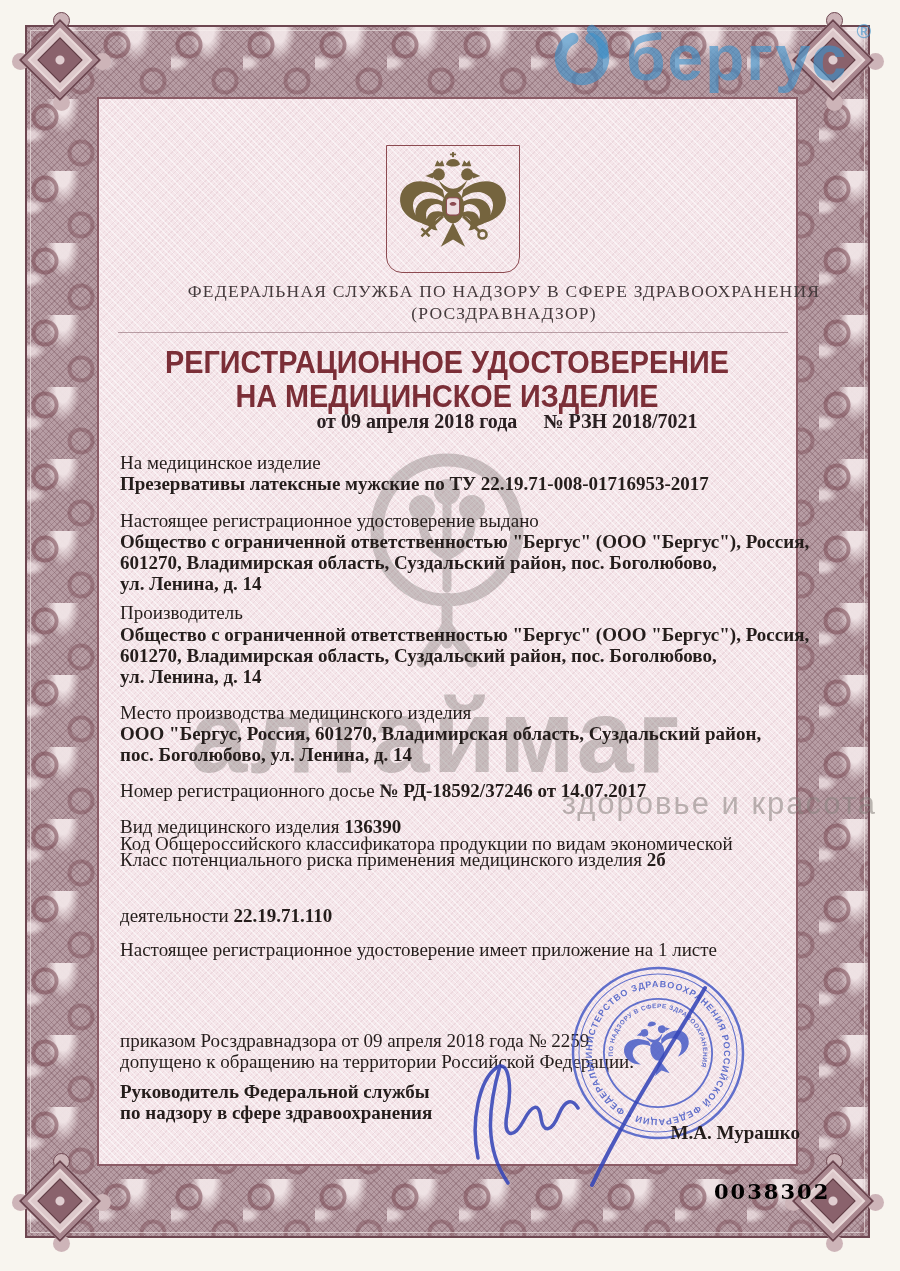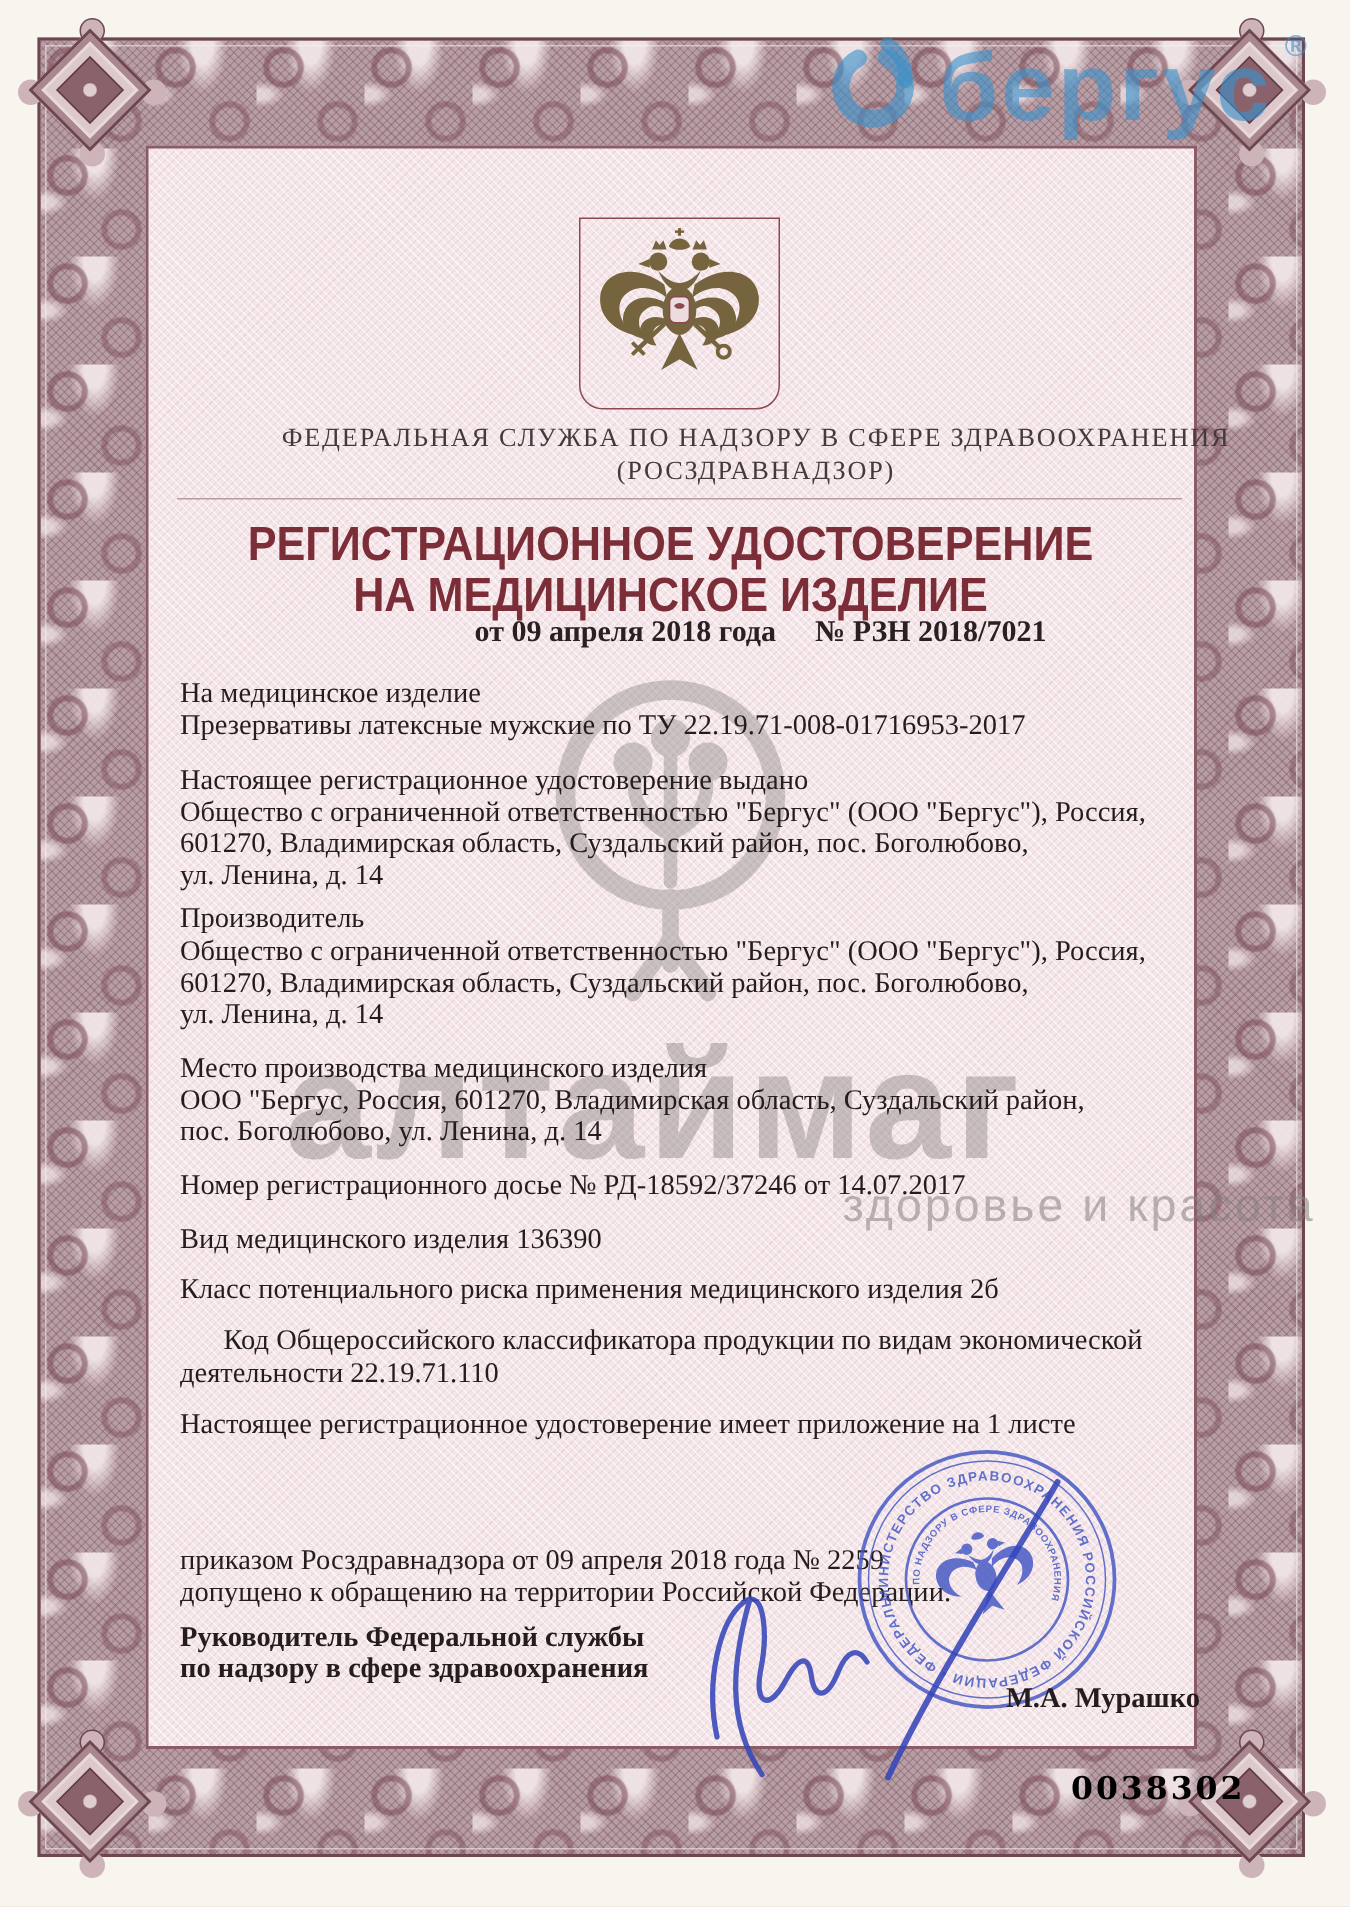--- a/index.html
+++ b/index.html
@@ -45,21 +45,21 @@
   .hdr1{top:281px;} .hdr2{top:303px;}
   .divider{position:absolute;left:118px;top:332px;width:670px;height:1px;background:rgba(122,82,92,.5);z-index:4;}
   .ttl{position:absolute;left:447px;transform:translateX(-50%) scaleX(.9);white-space:nowrap;
     font-family:"Liberation Sans",sans-serif;font-weight:700;font-size:32px;color:#7b2e37;z-index:4;}
   .ttl1{top:344px;} .ttl2{top:378px;}
   .dateline{position:absolute;left:97px;top:410px;width:820px;display:flex;justify-content:center;gap:26px;
     font-weight:700;font-size:20px;color:#2a2022;z-index:4;white-space:nowrap;}
   
   .bline{position:absolute;left:120px;width:690px;font-size:19px;line-height:21px;color:#241d1b;
     white-space:nowrap;z-index:4;}
-  .bline .b{font-weight:400;}
+  .bline .b{font-weight:700;}
   .sig-role{position:absolute;left:120px;font-weight:700;font-size:19px;color:#241d1b;z-index:4;white-space:nowrap;}
   .sig-role1{top:1081px;} .sig-role2{top:1102px;}
   .sig-name{position:absolute;left:640px;top:1094px;width:160px;text-align:right;font-weight:700;
     font-size:19px;color:#241d1b;z-index:7;white-space:nowrap;margin-top:28px;}
   
   .wm-tree{position:absolute;left:352px;top:438px;width:190px;height:235px;z-index:3;}
   .wm-brand{position:absolute;left:190px;top:678px;font-family:"Liberation Sans",sans-serif;font-weight:700;
     font-size:103px;letter-spacing:3px;color:rgba(128,120,117,.4);z-index:3;white-space:nowrap;}
   .wm-tagline{position:absolute;left:97px;top:786px;width:780px;text-align:right;
     font-family:"Liberation Sans",sans-serif;font-size:31px;letter-spacing:2px;
@@ -164,21 +164,21 @@
       <div class="bline" style="top: 602px; font-family: Liberation Serif, serif;"><span>Производитель</span></div>
       <div class="bline" style="top: 624px;"><span class="b">Общество с ограниченной ответственностью "Бергус" (ООО "Бергус"), Россия,</span></div>
       <div class="bline" style="top: 645px;"><span class="b">601270, Владимирская область, Суздальский район, пос. Боголюбово,</span></div>
       <div class="bline" style="top: 666px;"><span class="b">ул. Ленина, д. 14</span></div>
       <div class="bline" style="top: 702px;"><span>Место производства медицинского изделия</span></div>
       <div class="bline" style="top: 723px;"><span class="b">ООО "Бергус, Россия, 601270, Владимирская область, Суздальский район,</span></div>
       <div class="bline" style="top: 744px;"><span class="b">пос. Боголюбово, ул. Ленина, д. 14</span></div>
       <div class="bline" style="top: 780px;"><span>Номер регистрационного досье </span><span class="b">№ РД-18592/37246 от 14.07.2017</span></div>
       <div class="bline" style="top: 816px;"><span>Вид медицинского изделия </span><span class="b">136390</span></div>
       <div class="bline" style="top: 849px;"><span>Класс потенциального риска применения медицинского изделия </span><span class="b">2б</span></div>
-      <div class="bline" style="top: 883px; margin-left: 29px;"><span>Код Общероссийского классификатора продукции по видам экономической</span></div>
+      <div class="bline" style="top: 833px;"><span>Код Общероссийского классификатора продукции по видам экономической</span></div>
       <div class="bline" style="top: 905px;"><span>деятельности </span><span class="b">22.19.71.110</span></div>
       <div class="bline" style="top: 939px;"><span>Настоящее регистрационное удостоверение имеет приложение на 1 листе</span></div>
       <div class="bline" style="top: 1030px;"><span>приказом Росздравнадзора от 09 апреля 2018 года № 2259</span></div>
       <div class="bline" style="top: 1051px;"><span>допущено к обращению на территории Российской Федерации.</span></div>
     </div>
 
   <div class="sig-role sig-role1">Руководитель Федеральной службы</div>
   <div class="sig-role sig-role2">по надзору в сфере здравоохранения</div>
   <div class="sig-name">М.А. Мурашко</div>
 

